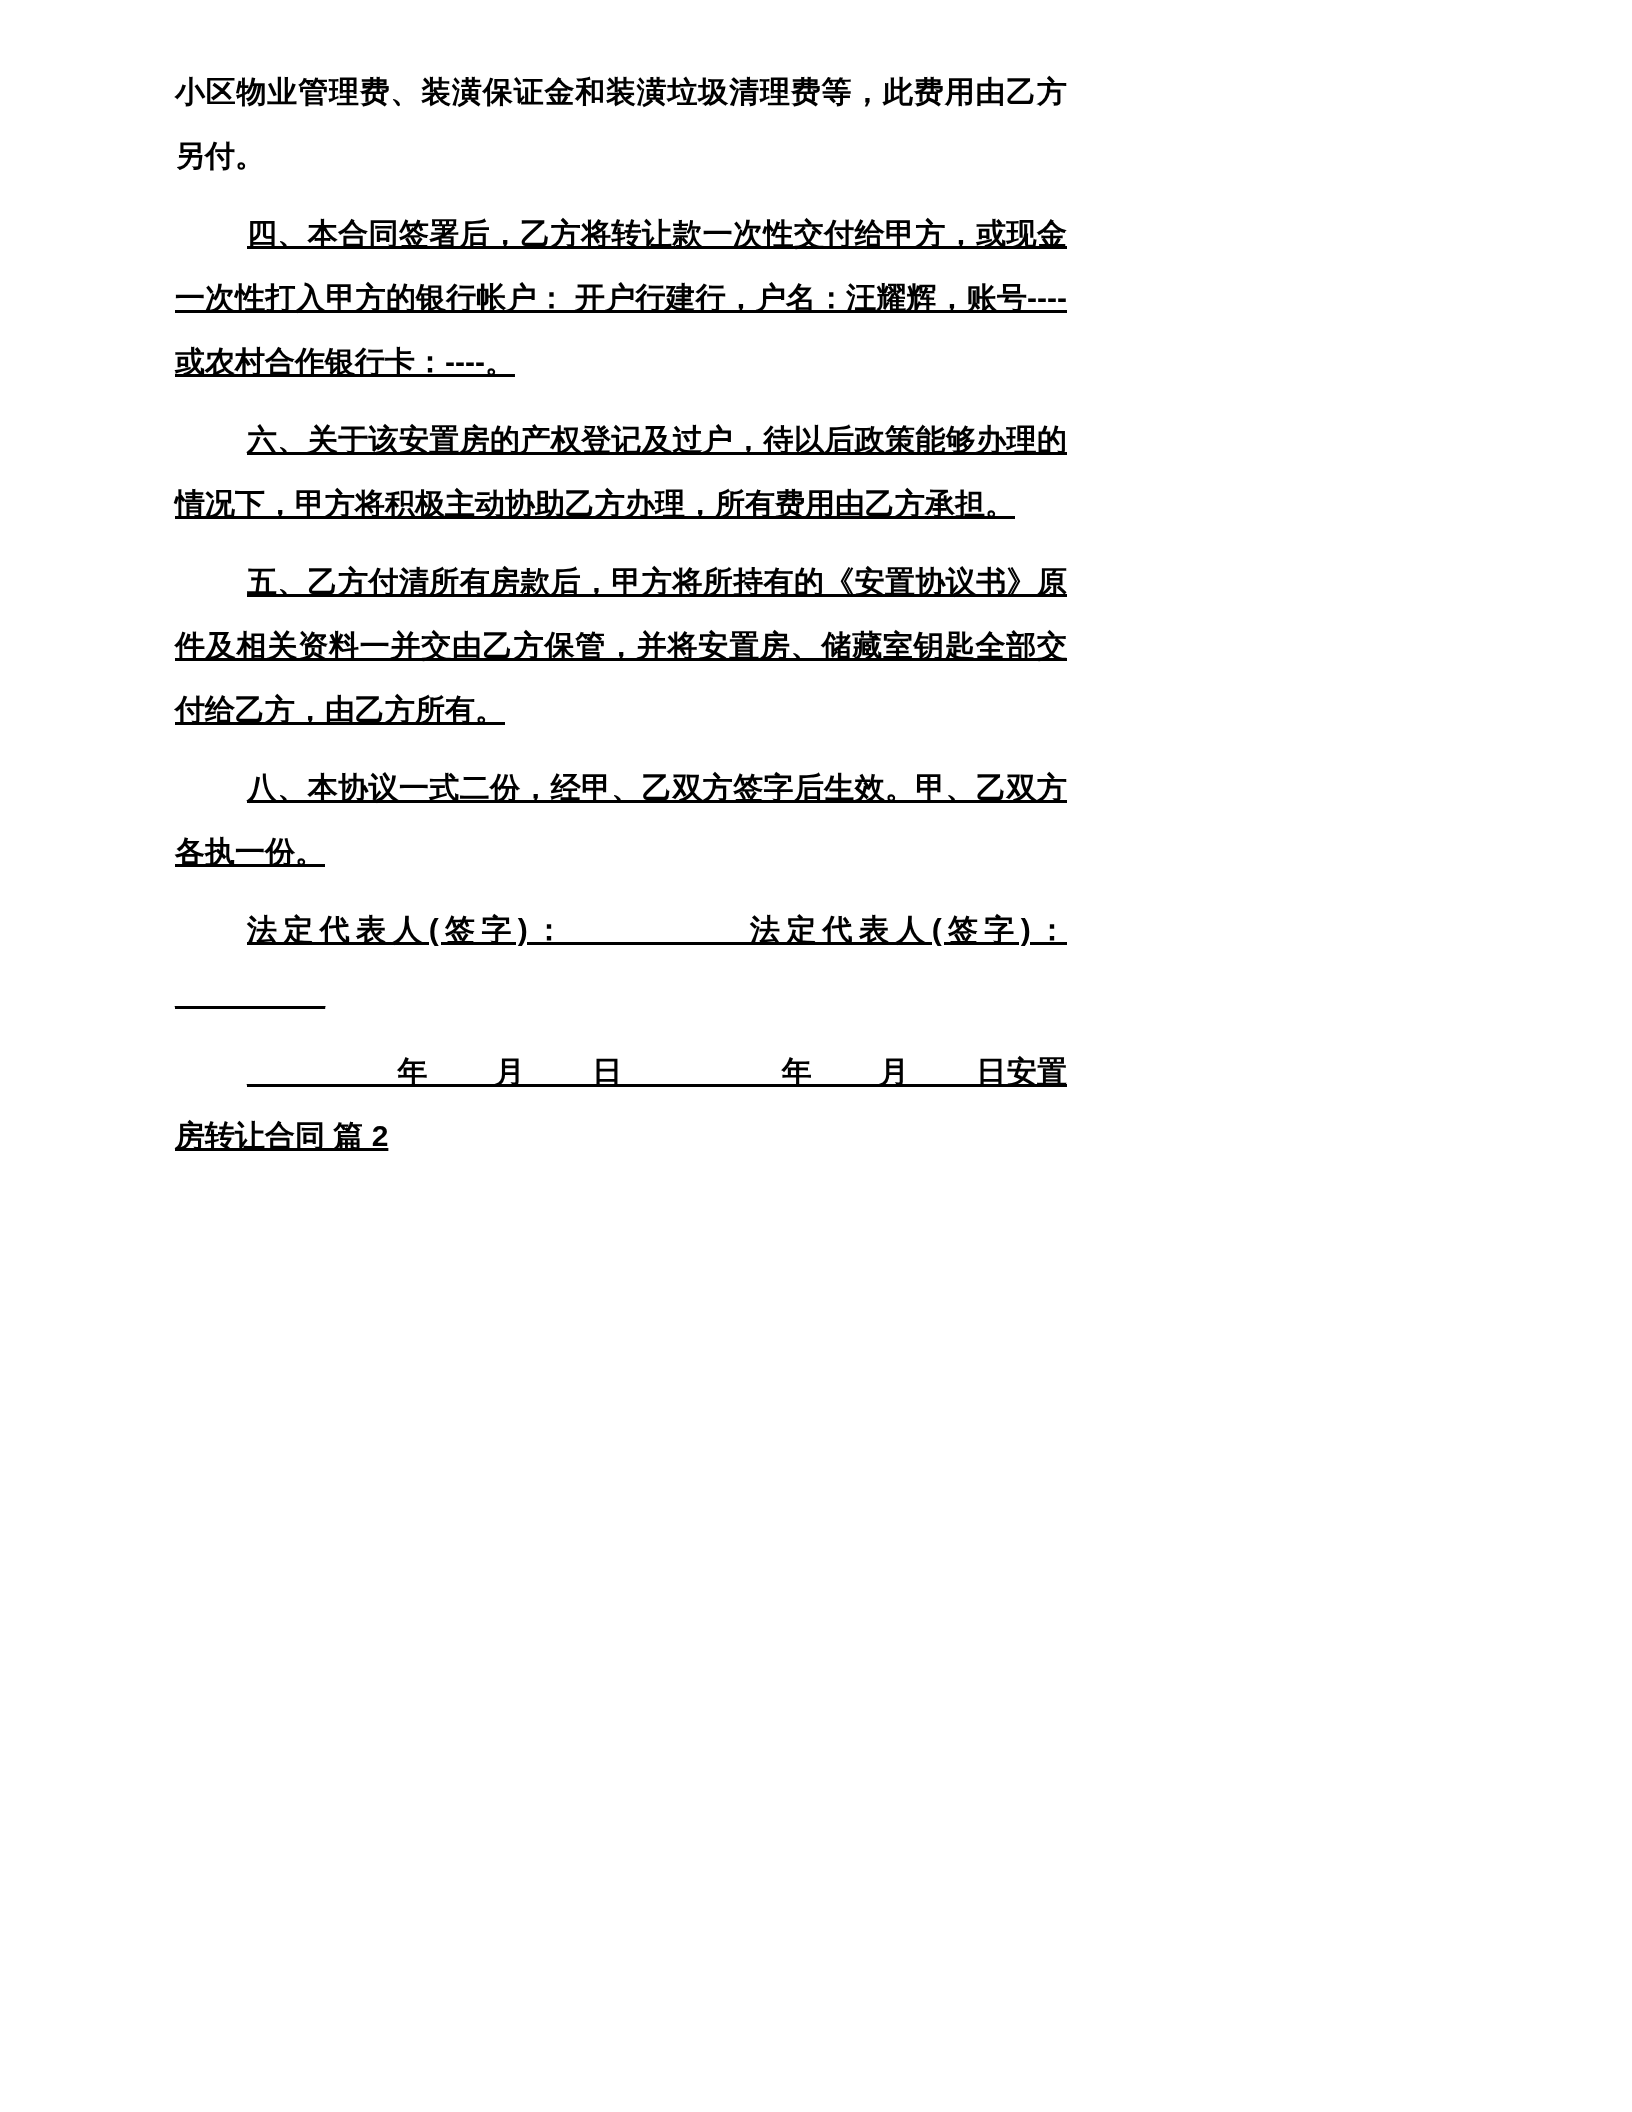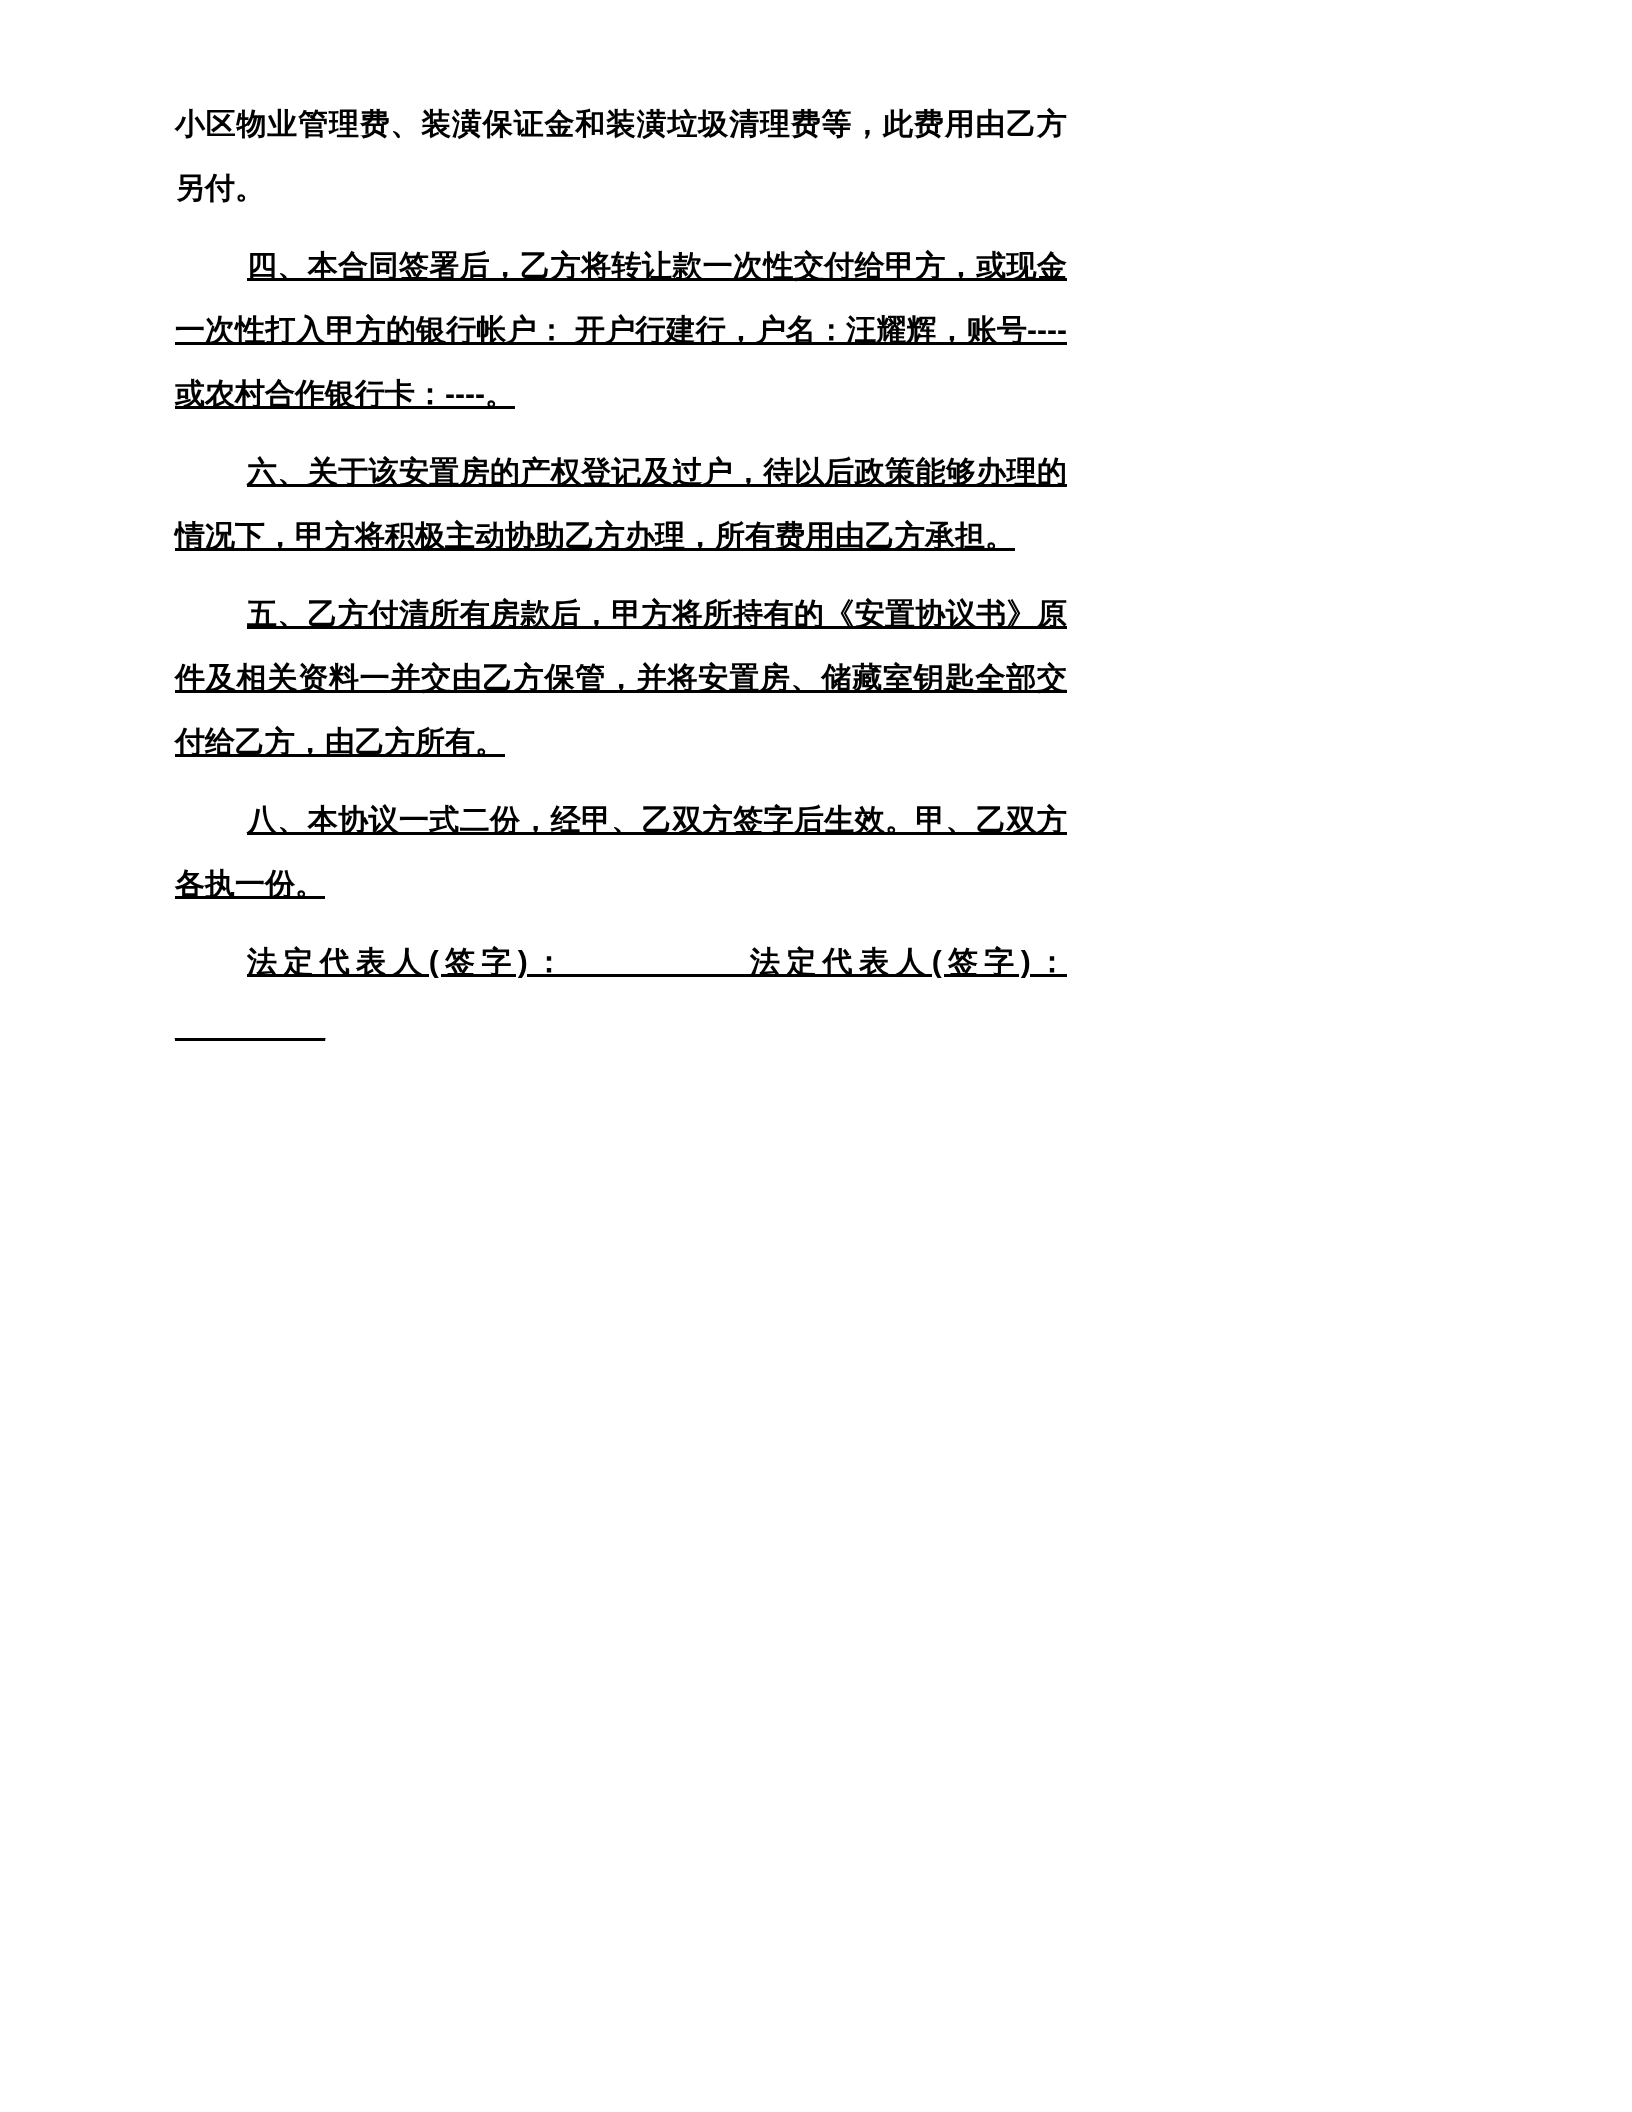--- a/index.html
+++ b/index.html
@@ -6,21 +6,21 @@
     margin: 0;
     padding: 0;
     background: #ffffff;
   }
   .page {
     position: relative;
     width: 1632px;
     height: 1633px;
     background: #ffffff;
     box-sizing: border-box;
-    padding: 92px 565px 0 175px;
+    padding: 60px 565px 0 175px;
     font-family: "Liberation Sans", "DejaVu Sans", sans-serif;
     font-weight: 700;
     font-size: 30px;
     line-height: 64px;
     color: #000000;
     overflow: hidden;
   }
   .para {
     margin: 0 0 14px 0;
     text-align: justify;
@@ -43,13 +43,14 @@
   <p class="para indent">六、关于该安置房的产权登记及过户，待以后政策能够办理的情况下，甲方将积极主动协助乙方办理，所有费用由乙方承担。</p>
 
   <p class="para indent">五、乙方付清所有房款后，甲方将所持有的《安置协议书》原件及相关资料一并交由乙方保管，并将安置房、储藏室钥匙全部交付给乙方，由乙方所有。</p>
 
 
   <p class="para indent">八、本协议一式二份，经甲、乙双方签字后生效。甲、乙双方各执一份。</p>
 
 
   <p class="para indent">法定代表人(签字)： _________ 法定代表人(签字)： _________</p>
 
+  <p class="para indent">_________年____月____日 _________年____月____日安置房转让合同 篇 2</p>
 </div>
 
 </body></html>

